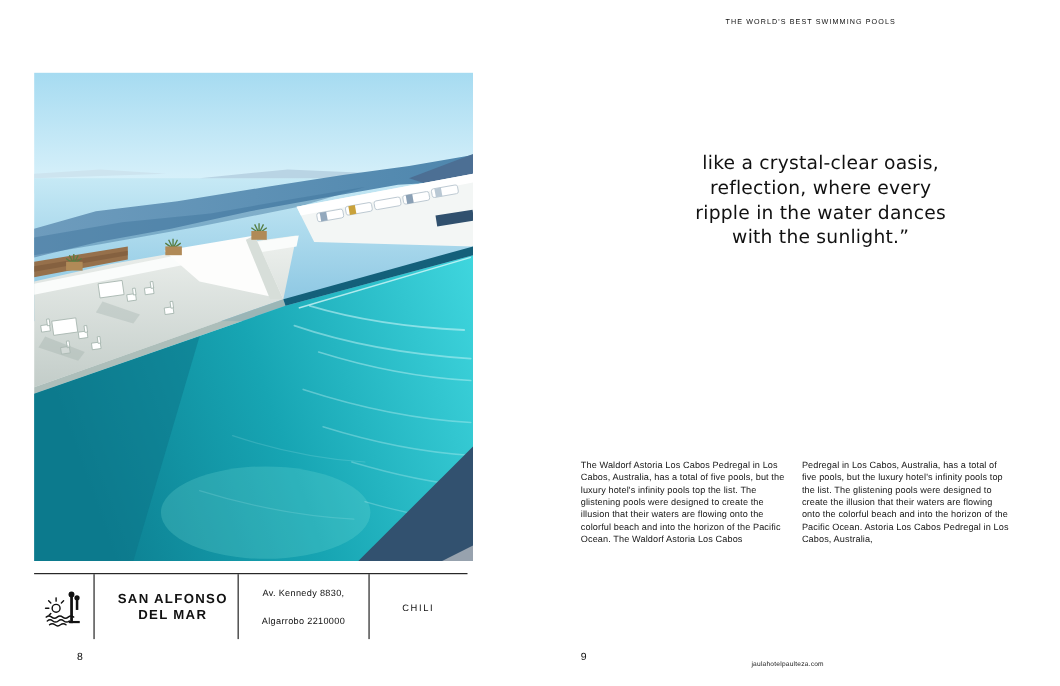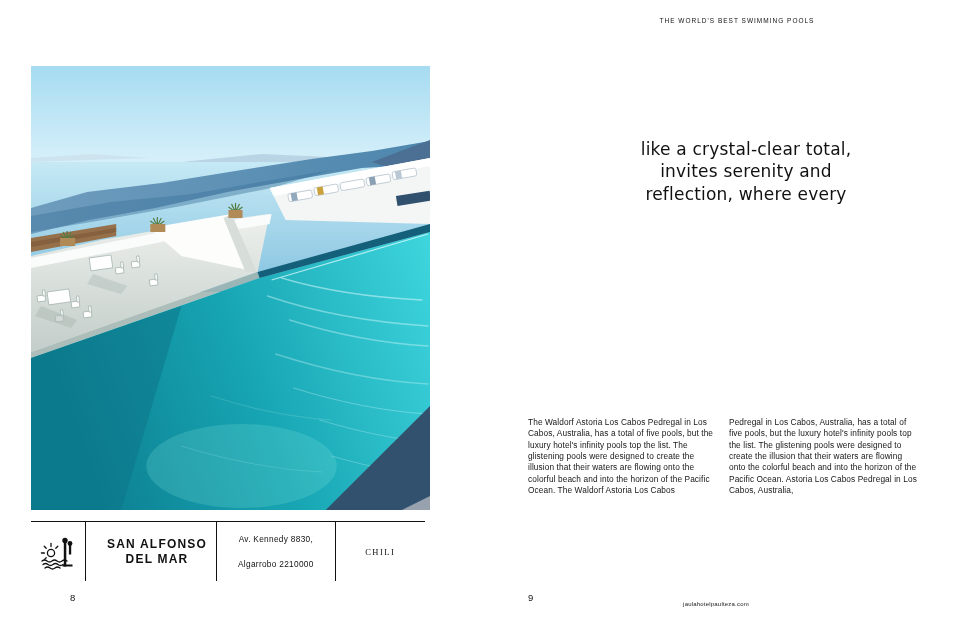--- a/index.html
+++ b/index.html
@@ -8,21 +8,21 @@
   .photo{position:absolute;left:31px;top:66px;width:399px;height:444px;}
   .photo svg{display:block;width:100%;height:100%;}
 
   .hotel-card{position:absolute;left:31px;top:521px;width:394px;height:59px;
               border-top:1.5px solid #111;display:flex;align-items:stretch;}
   .cell{display:flex;flex-direction:column;align-items:center;justify-content:center;text-align:center;}
   .cell+.cell{border-left:1.5px solid #111;}
   .cell-icon{width:56px;}
   .cell-name{width:123px;font-size:12px;font-weight:bold;letter-spacing:1.2px;line-height:15px;padding-left:12px;}
   .cell-address{width:122px;font-size:8.3px;line-height:10.5px;letter-spacing:0.3px;gap:15px;}
-  .cell-country{width:93px;font-size:8.5px;letter-spacing:1.5px;font-family:Liberation Serif, serif;}
+  .cell-country{width:93px;font-size:8.5px;letter-spacing:1.5px;}
 
   .pagenum{position:absolute;font-size:9.5px;}
   .pagenum-left{left:70px;top:592px;}
   .pagenum-right{left:528px;top:592px;}
 
   .running-header{position:absolute;left:587px;top:17px;width:300px;text-align:center;
                   font-size:6.5px;letter-spacing:1px;white-space:nowrap;}
   .quote{position:absolute;left:593px;top:138px;width:306px;text-align:center;
          font-family:"DejaVu Sans",sans-serif;font-size:17px;line-height:22.3px;letter-spacing:0.2px;}
   .bodycol{position:absolute;top:417px;width:188px;font-size:8.3px;line-height:11.35px;
@@ -217,23 +217,24 @@
       <div>Algarrobo 2210000</div>
     </div>
     <div class="cell cell-country">CHILI</div>
   </div>
 
   <div class="pagenum pagenum-left">8</div>
 
   <div class="running-header">THE WORLD'S BEST SWIMMING POOLS</div>
 
   <div class="quote">
-    <div>like a crystal-clear total,</div>
-    <div>invites serenity and</div>
+    <div>like a crystal-clear oasis,</div>
     <div>reflection, where every</div>
+    <div>ripple in the water dances</div>
+    <div>with the sunlight.”</div>
   </div>
 
   <div class="bodycol col1">The Waldorf Astoria Los Cabos Pedregal in Los Cabos, Australia, has a total of five pools, but the luxury hotel's infinity pools top the list. The glistening pools were designed to create the illusion that their waters are flowing onto the colorful beach and into the horizon of the Pacific Ocean. The Waldorf Astoria Los Cabos</div>
   <div class="bodycol col2">Pedregal in Los Cabos, Australia, has a total of five pools, but the luxury hotel's infinity pools top the list. The glistening pools were designed to create the illusion that their waters are flowing onto the colorful beach and into the horizon of the Pacific Ocean. Astoria Los Cabos Pedregal in Los Cabos, Australia,</div>
 
   <div class="pagenum pagenum-right">9</div>
   <div class="site-url">jaulahotelpaulteza.com</div>
 
 </div>
 

